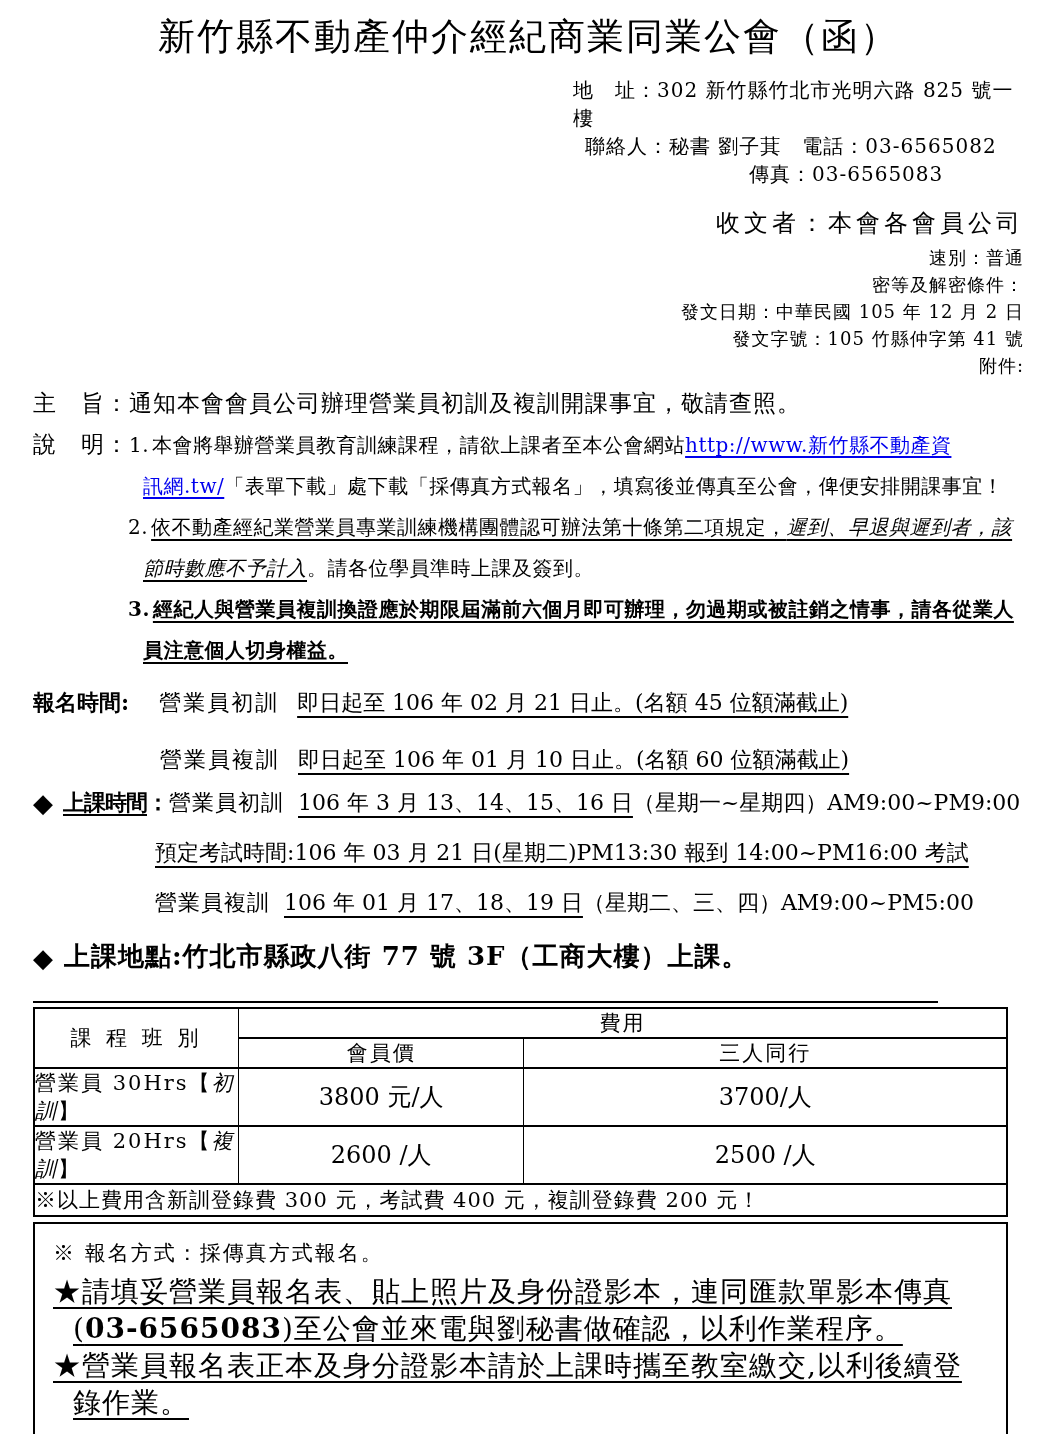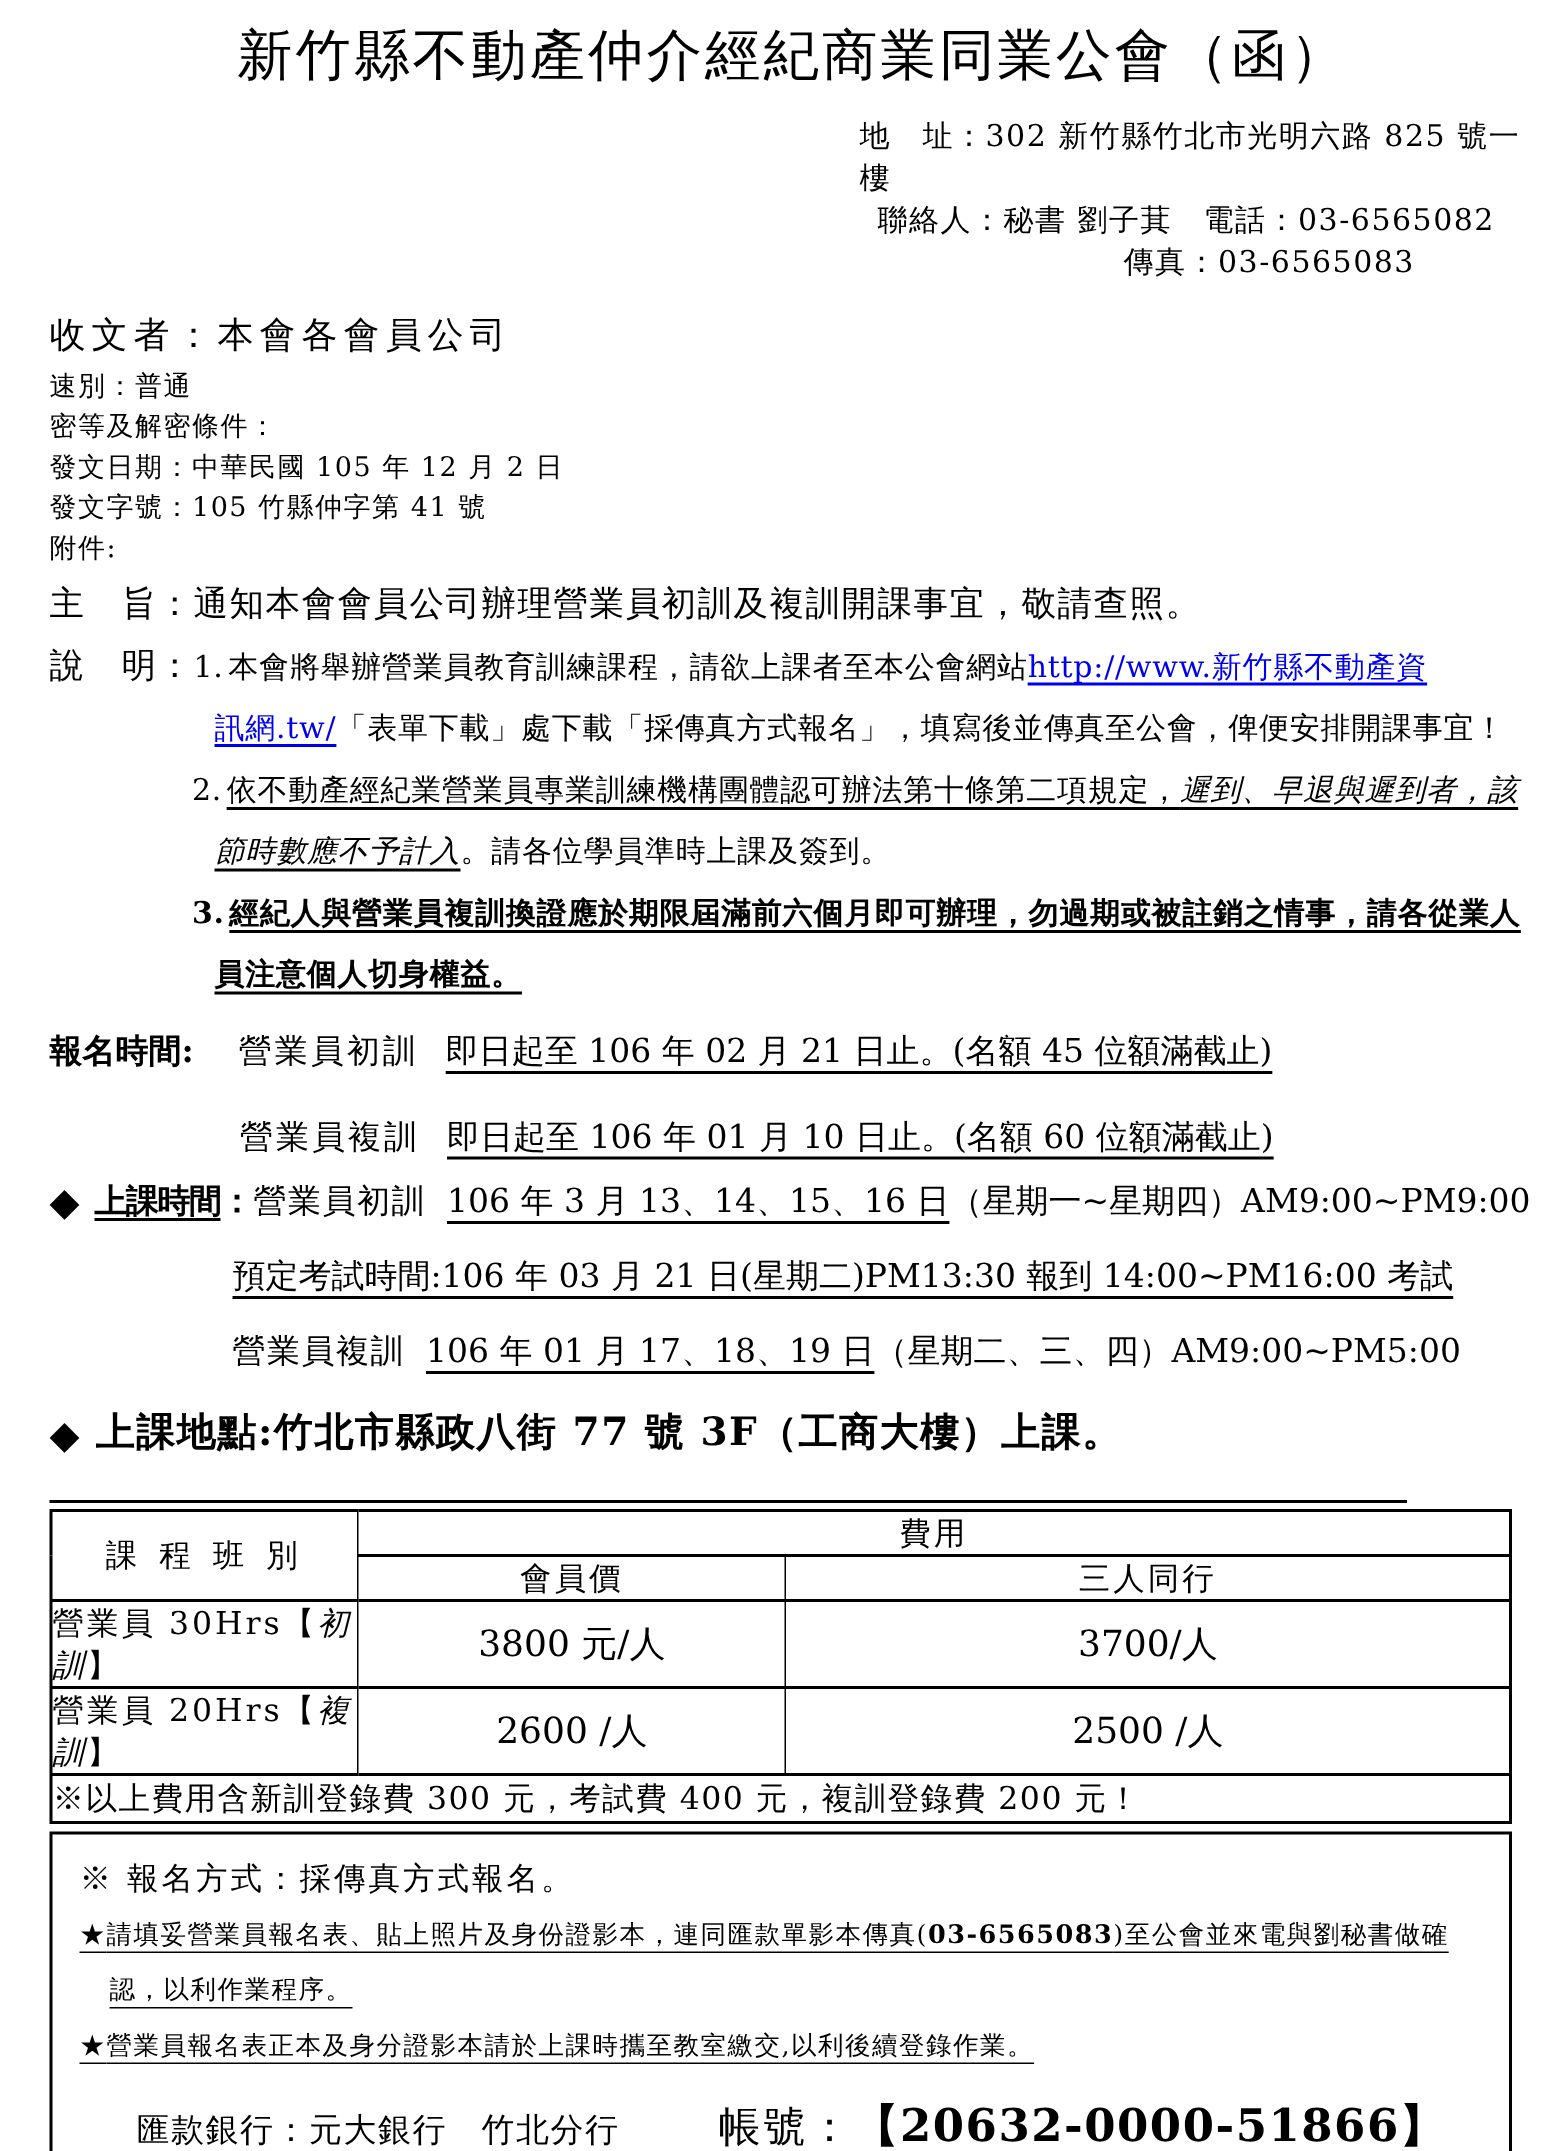--- a/index.html
+++ b/index.html
@@ -8,21 +8,21 @@
     position:relative; width:1039px; height:1434px; overflow:hidden;
     background:#ffffff; color:#000;
     font-family:"DejaVu Serif","Liberation Serif",serif;
     padding:4px 15px 0 33px;
   }
   .title { font-size:37px; text-align:center; letter-spacing:2px; margin-top:8px; white-space:nowrap; }
   .contact { margin-left:540px; margin-top:14px; font-size:20px; line-height:28px; letter-spacing:1px; }
   .contact .cl2 { margin-left:12px; }
   .contact .cl3 { margin-left:176px; }
 
-  .meta { margin-top:18px; }
+  .meta { margin-top:18px;text-align:right; }
   .recipient { font-size:24px; letter-spacing:4px; line-height:34px; margin-bottom:4px; }
   .meta-sm { font-size:18px; line-height:27px; letter-spacing:1px; }
 
   .docbody { margin-top:4px; line-height:41px; }
   .subject { font-size:23px; letter-spacing:1px; }
   .exp { font-size:20px; letter-spacing:0.5px; }
   .exp1 { padding-left:110px; text-indent:-110px; }
   .exp23 { padding-left:110px; text-indent:-15px; }
   .lbl { font-size:23px; letter-spacing:1px; }
   .no { margin-right:3px; }
@@ -54,21 +54,21 @@
   table.fee { border:2px solid #000; }
   .c-course { text-align:center; font-size:21px; letter-spacing:4px; }
   .c-fee   { text-align:center; font-size:21px; height:26px; letter-spacing:2px; }
   .c-sub   { text-align:center; font-size:21px; height:16px; letter-spacing:2px; }
   .c-name  { font-size:21px; padding-left:10px; height:40px; letter-spacing:2px; }
   .c-price { text-align:center; font-size:24px; }
   .c-note  { font-size:21px; padding:5px 8px; height:32px; letter-spacing:1px; }
 
   .signup { margin-top:5px; width:975px; height:248px; border:2px solid #000; padding:14px 16px 0 18px; }
   .method { font-size:21px; line-height:30px; letter-spacing:2px; margin-bottom:5px; }
-  .star-line { font-size:17px; line-height:37px; letter-spacing:1px; padding-left:20px; text-indent:-20px; }
+  .star-line { font-size:28px; line-height:37px; letter-spacing:1px; padding-left:20px; text-indent:-20px; }
   .bank { margin-top:14px; padding-left:38px; font-size:22px; letter-spacing:1px; }
   .acct-label { font-size:28px; margin-left:66px; letter-spacing:2px; }
   .acct-num { font-size:30px; font-weight:bold; }
   .holder { padding-left:38px; font-size:22px; margin-top:10px; letter-spacing:2px; }
 </style>
 </head>
 <body>
 
 <div class="page">
 

